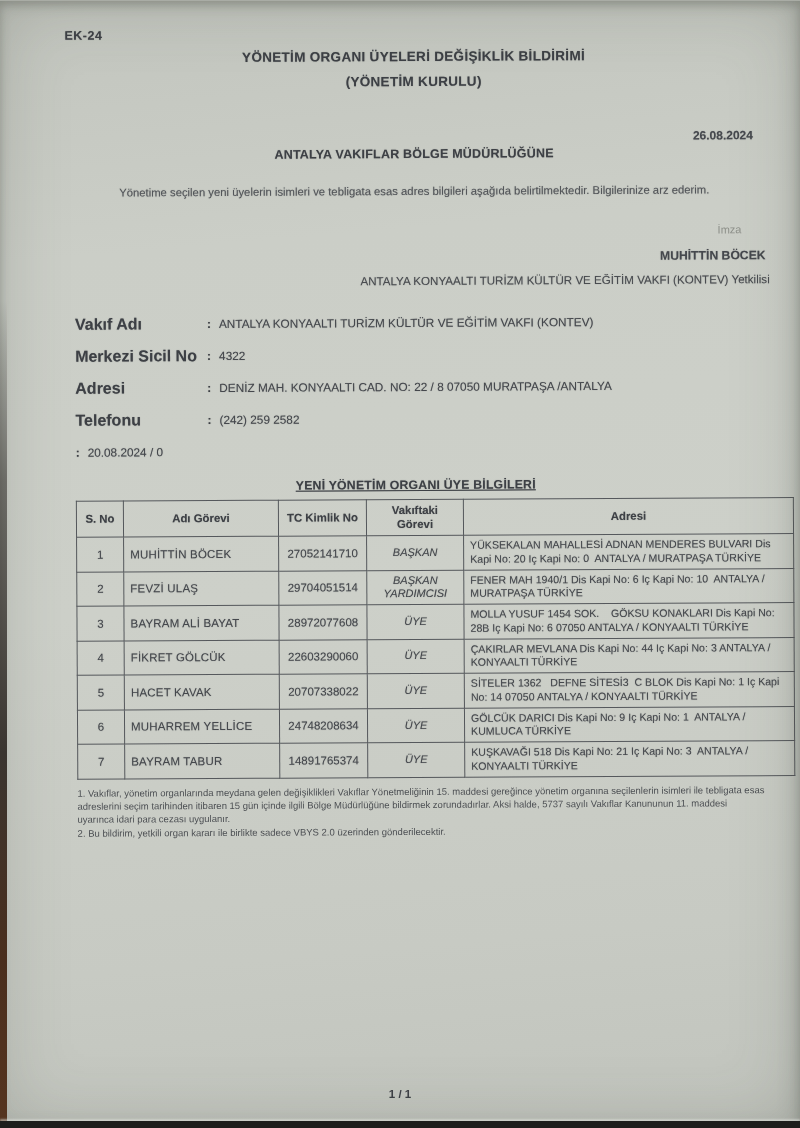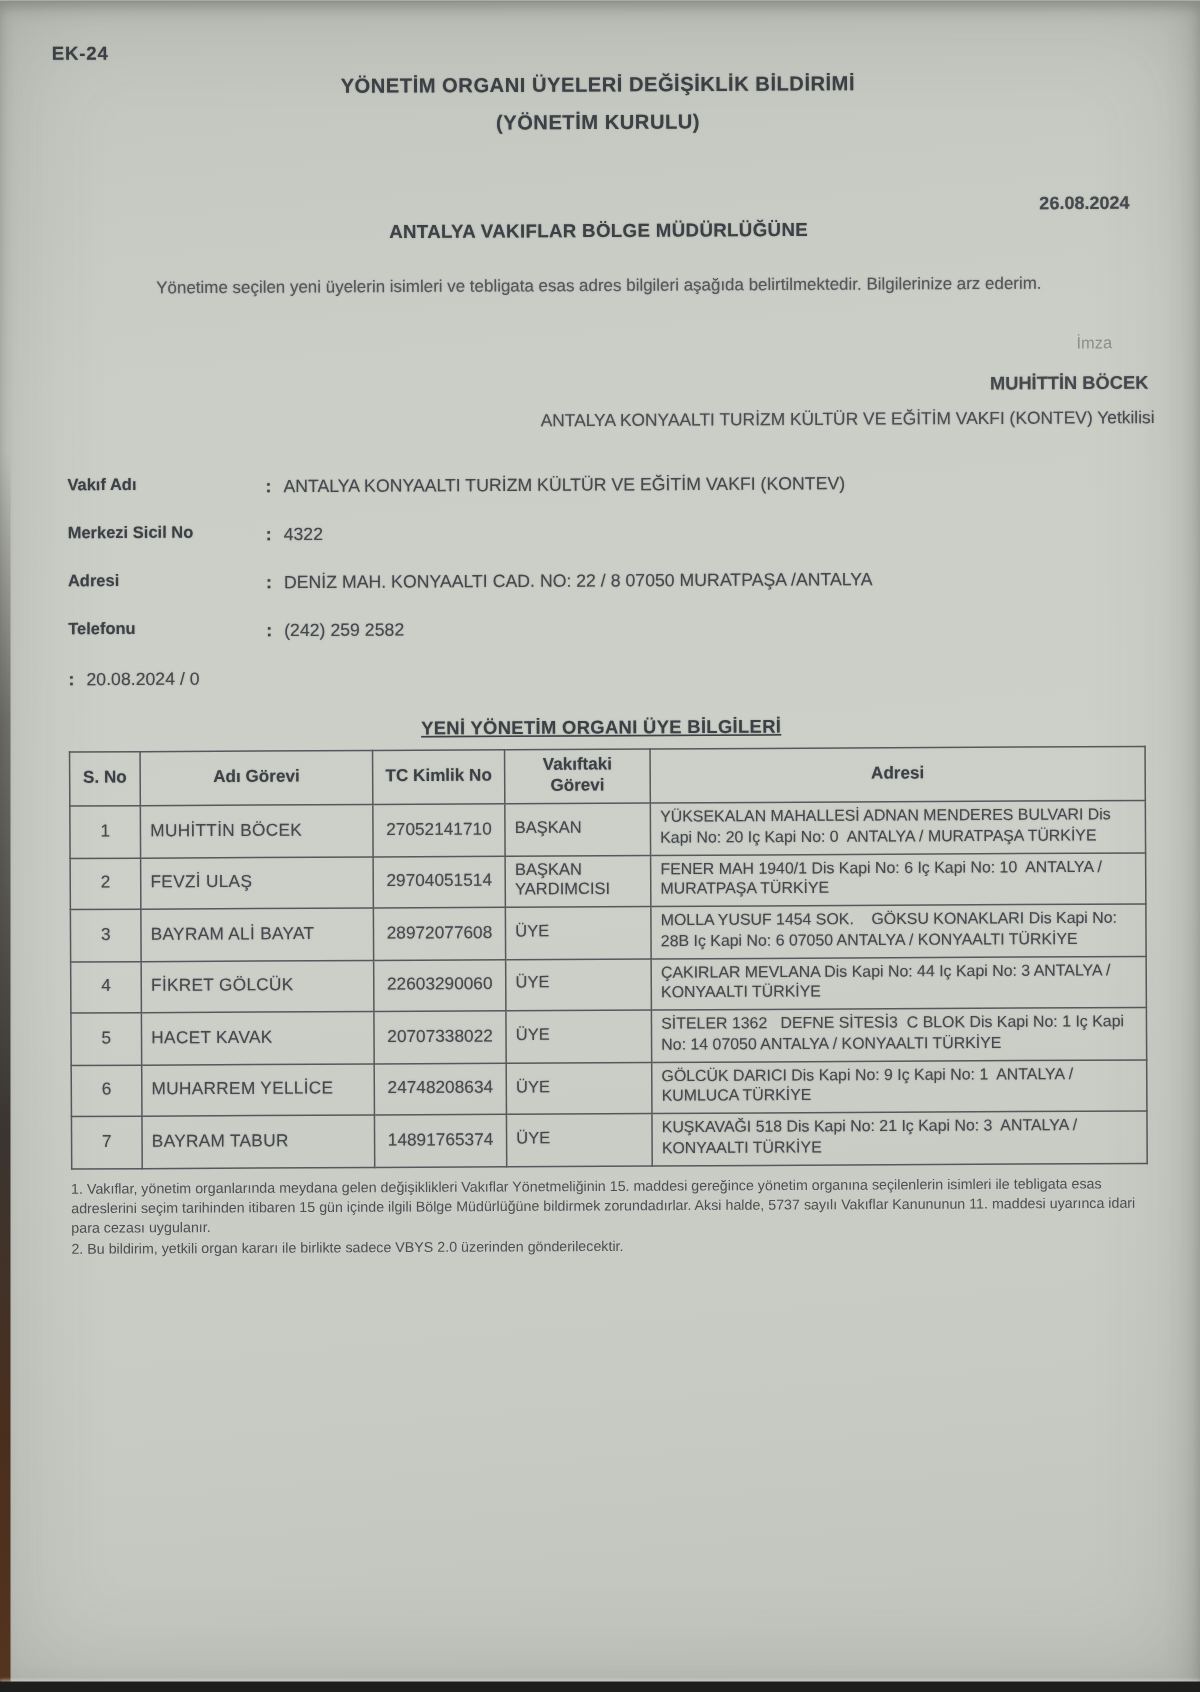--- a/index.html
+++ b/index.html
@@ -7,20 +7,21 @@
   body {
     font-family: "Liberation Sans", sans-serif;
     background: #1c1c1a;
   }
   .photo {
     position: relative;
     width: 800px; height: 1128px;
     background: linear-gradient(175deg, #c2c5be 0%, #cbcec7 22%, #cdd0c9 52%, #c7cac3 82%, #c1c4bd 100%);
     border-top: 1px solid #a9aca5;
     overflow: hidden;
+    padding-left: 30px;
   }
   .photo::before {
     content: '';
     position: absolute; inset: 0;
     box-shadow: inset 0 0 70px rgba(70,72,66,0.22), inset 0 4px 8px rgba(95,97,90,0.35), inset -6px 0 18px rgba(80,82,76,0.18);
     pointer-events: none;
     z-index: 5;
   }
   .edge-left {
     position: absolute; left: 0; top: 300px; bottom: 6px; width: 7px;
@@ -45,21 +46,21 @@
   .doc-title { margin-top: 3px; text-align: center; font-weight: bold; font-size: 13.5px; letter-spacing: 0.3px; line-height: 25px; }
   .date-line { margin-top: 36px; text-align: right; padding-right: 46px; font-size: 12px; font-weight: bold; color: #46494e; }
   .recipient { margin-top: 3px; text-align: center; font-weight: bold; font-size: 12.5px; letter-spacing: 0.2px; }
   .intro { margin-top: 24px; text-align: center; font-size: 11.3px; color: #53565a; padding: 0 56px; }
   .imza { margin-top: 28px; text-align: right; padding-right: 58px; font-size: 11px; color: rgba(125,128,121,0.8); text-shadow: none; }
   .signer-name { margin-top: 13px; text-align: right; padding-right: 34px; font-size: 12.2px; font-weight: bold; color: #45484d; }
   .signer-title { margin-top: 10px; text-align: right; padding-right: 30px; font-size: 11.6px; color: #4a4d51; }
 
   .fields { margin: 26px 40px 0 45px; }
   .field-row { display: flex; align-items: center; margin-bottom: 12px; min-height: 20px; }
-  .field-label { width: 132px; font-weight: bold; font-size: 11px; line-height: 1.25; flex-shrink: 0; }
+  .field-label { width: 132px; font-weight: bold; font-size: 16px; line-height: 1.25; flex-shrink: 0; }
   .field-colon { width: 12px; font-size: 12px; font-weight: bold; }
   .field-value { font-size: 11.8px; color: #45484d; }
 
   .table-title { margin-top: 17px; text-align: center; font-weight: bold; font-size: 12.3px; text-decoration: underline; letter-spacing: 0.2px; }
   table.members {
     margin: 7px 0 0 45px;
     border-collapse: collapse;
     width: 717px;
     table-layout: fixed;
   }
@@ -68,21 +69,21 @@
     padding: 3px 6px;
     vertical-align: middle;
   }
   table.members th {
     font-size: 11.4px; font-weight: bold; text-align: center;
     height: 36px; line-height: 1.2; color: #3d4045;
   }
   td.c-no { text-align: center; font-size: 11.5px; color: #45484d; }
   td.c-name { text-align: left; font-size: 11.5px; letter-spacing: 0.2px; color: #45484d; }
   td.c-tc { text-align: center; font-size: 11.5px; color: #45484d; margin-top: 12px; }
-  td.c-role { font-size: 11px; line-height: 1.25; color: #45484d; }
+  td.c-role { text-align: center; font-size: 11px; line-height: 1.25; color: #45484d; font-style: italic; }
   td.c-addr { text-align: left; font-size: 10.6px; line-height: 1.3; color: #45484d; white-space: pre-wrap; }
 
   .footnotes { margin: 7px 38px 0 45px; font-size: 9.5px; line-height: 1.4; color: #4c4f53; }
   .footnote { text-shadow: none; }
   .page-number {
     position: absolute; left: 0; right: 0; bottom: 28px;
     text-align: center; font-size: 11.5px; font-weight: bold; color: #3d4045;
   }
 </style>
 </head>
@@ -209,16 +210,17 @@
       </tbody>
     </table>
 
     <div class="footnotes">
       <div class="footnote">1. Vakıflar, yönetim organlarında meydana gelen değişiklikleri Vakıflar Yönetmeliğinin 15. maddesi gereğince yönetim organına seçilenlerin isimleri ile tebligata esas adreslerini seçim tarihinden itibaren 15 gün içinde ilgili Bölge Müdürlüğüne bildirmek zorundadırlar. Aksi halde, 5737 sayılı Vakıflar Kanununun 11. maddesi uyarınca idari para cezası uygulanır.</div>
       <div class="footnote">2. Bu bildirim, yetkili organ kararı ile birlikte sadece VBYS 2.0 üzerinden gönderilecektir.</div>
     </div>
 
   </div>
 
+  <div class="page-number">1 / 1</div>
 
   <div class="edge-left"></div>
   <div class="edge-bottom"></div>
 </div>
 
 </body></html>

